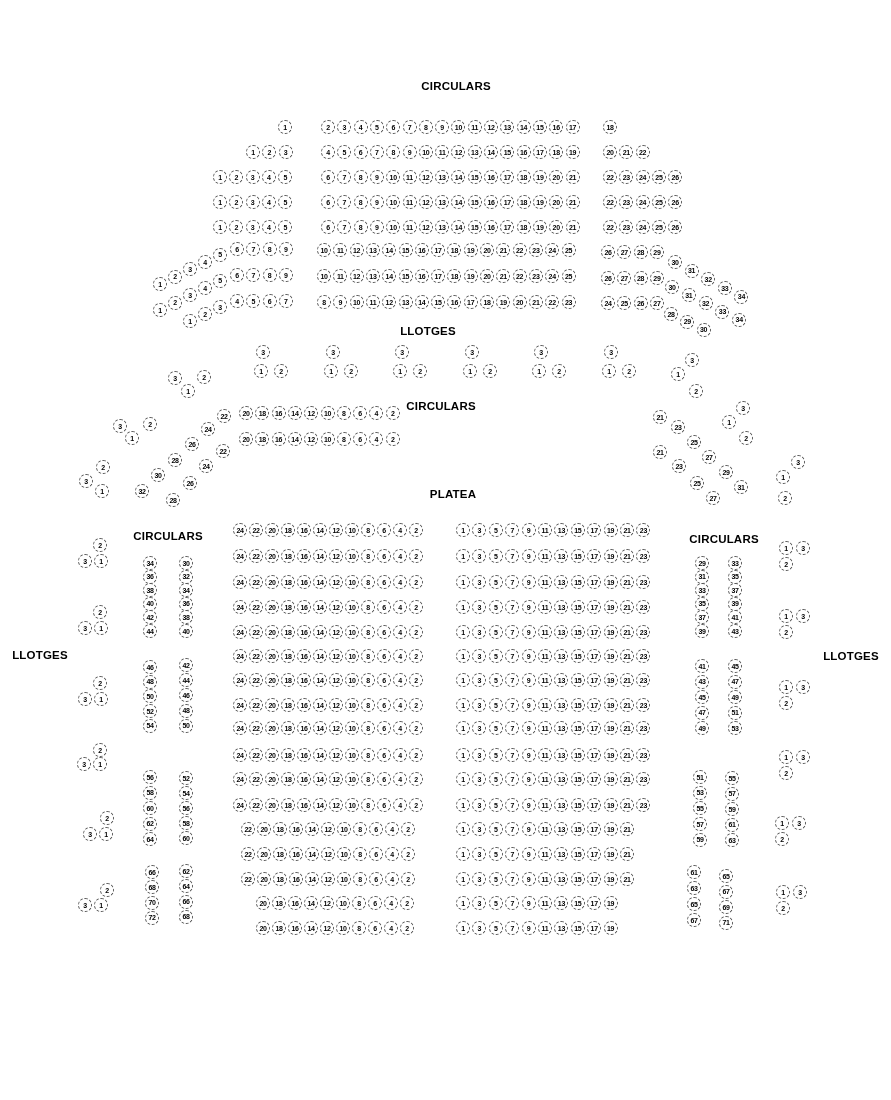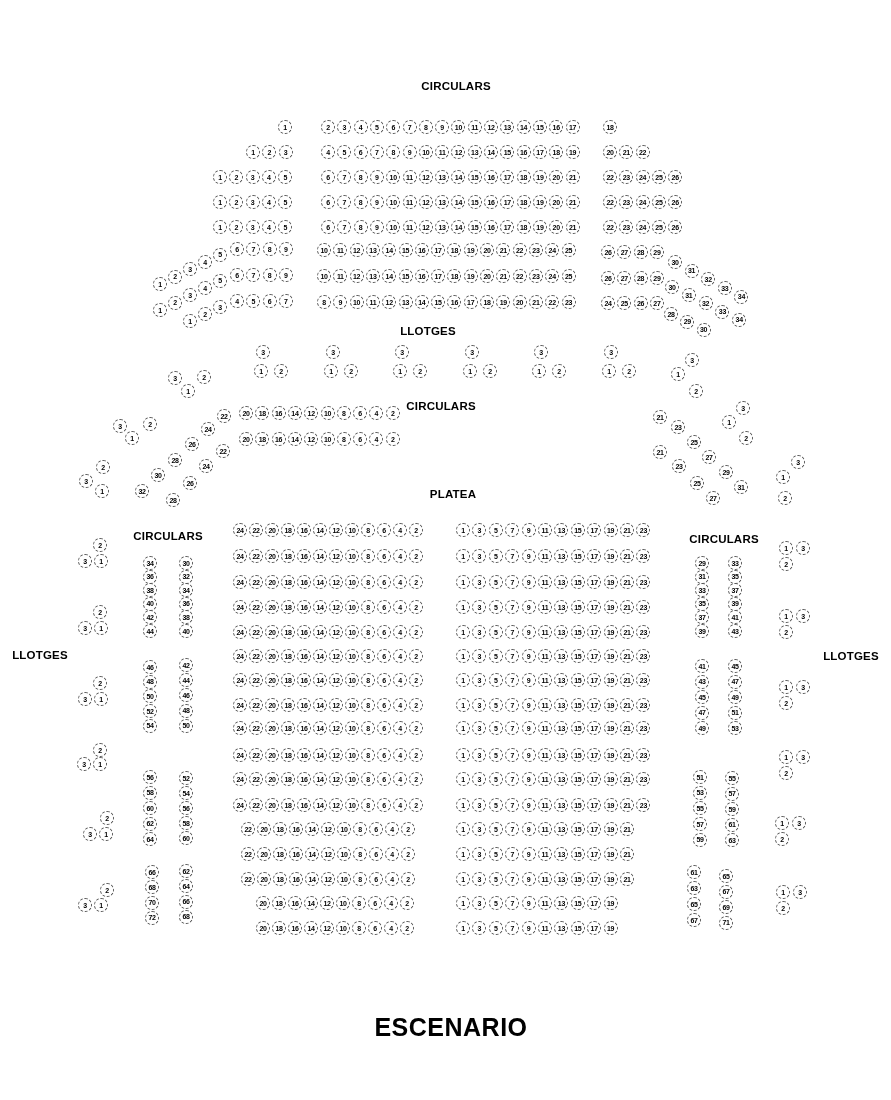--- a/index.html
+++ b/index.html
@@ -18,21 +18,20 @@
 
 <div class="stage-map">
   <div class="lbl" style="left:456px;top:80px">CIRCULARS</div>
   <div class="lbl" style="left:428px;top:325px">LLOTGES</div>
   <div class="lbl" style="left:441px;top:400px">CIRCULARS</div>
   <div class="lbl" style="left:453px;top:488px">PLATEA</div>
   <div class="lbl" style="left:168px;top:530px">CIRCULARS</div>
   <div class="lbl" style="left:724px;top:533px">CIRCULARS</div>
   <div class="lbl" style="left:40px;top:649px">LLOTGES</div>
   <div class="lbl" style="left:851px;top:650px">LLOTGES</div>
-  <div class="lbl lbl-big" style="left:451px;top:1013px">ESCENARIO</div>
   <div id="seats-layer">
       <div>
         <div class="seat" style="left: 278px; top: 120px;">1</div>
       </div>
       <div>
         <div class="seat" style="left: 321px; top: 120px;">2</div>
         <div class="seat" style="left: 337.3px; top: 120px;">3</div>
         <div class="seat" style="left: 353.6px; top: 120px;">4</div>
         <div class="seat" style="left: 369.9px; top: 120px;">5</div>
         <div class="seat" style="left: 386.2px; top: 120px;">6</div>

